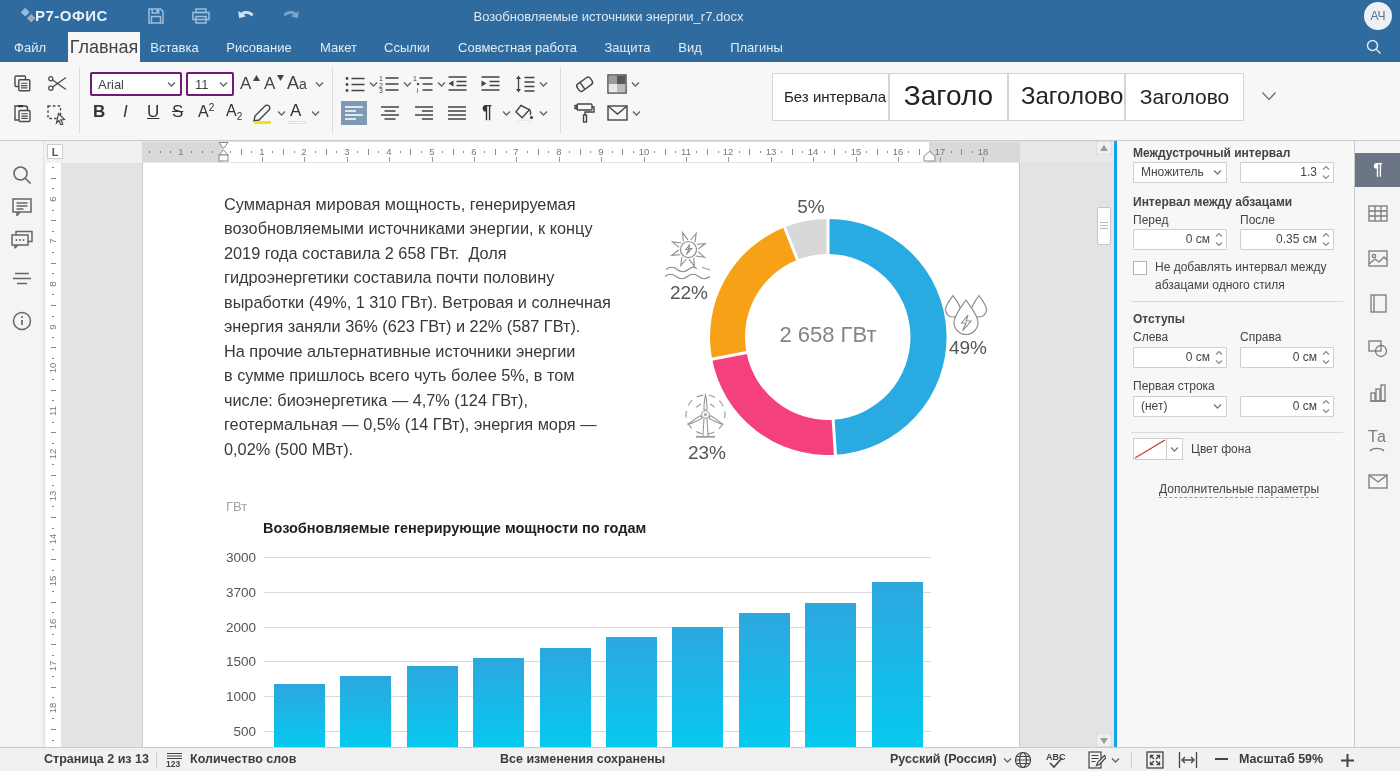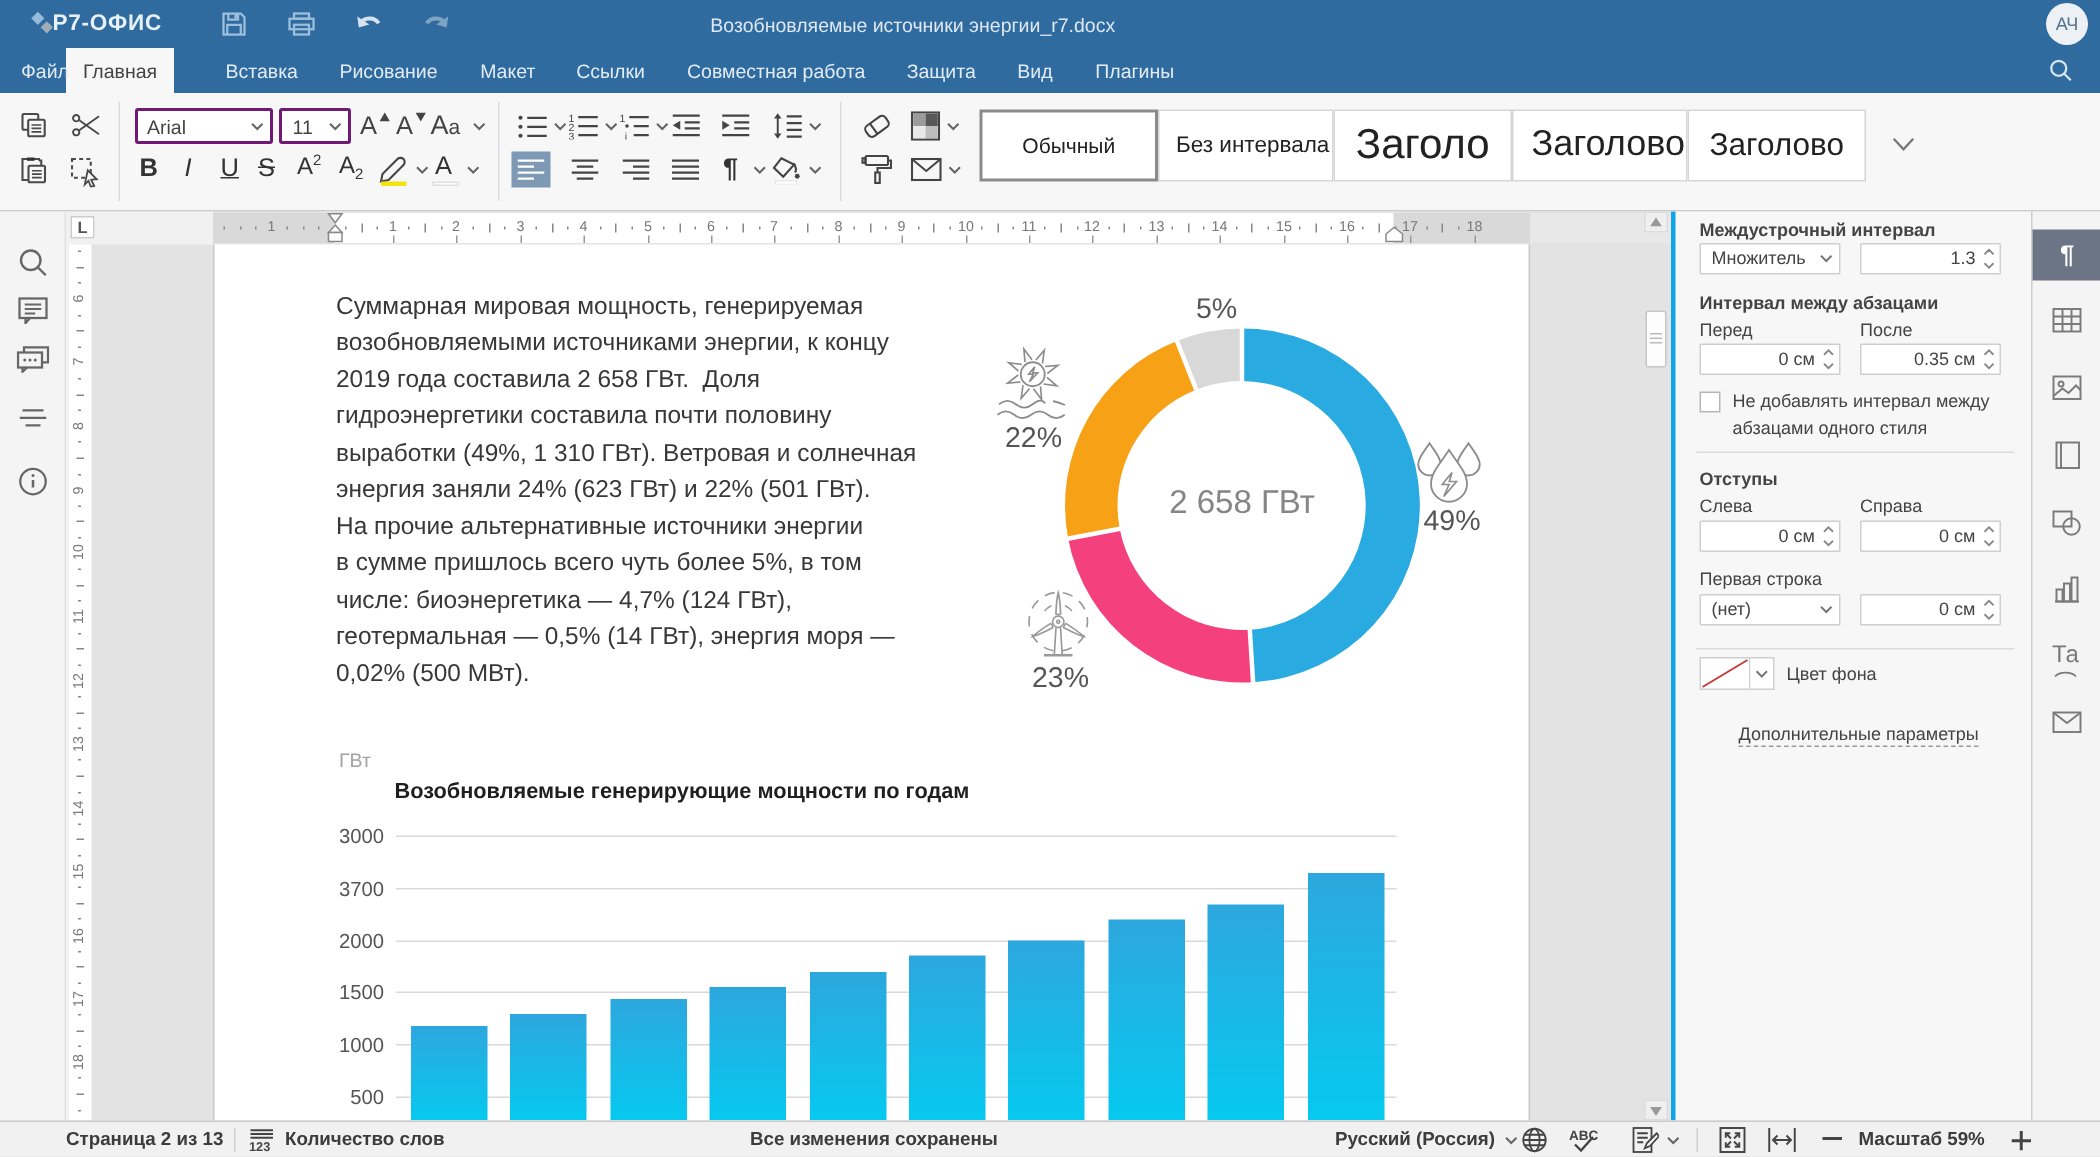--- a/index.html
+++ b/index.html
@@ -2,21 +2,21 @@
 <html><head><meta charset="utf-8">
 <style>
 *{margin:0;padding:0;box-sizing:border-box}
 html,body{width:1400px;height:771px;overflow:hidden;font-family:"Liberation Sans",sans-serif}
 body{position:relative;background:#e3e3e3}
 .abs{position:absolute}
 
 #topbar{position:absolute;left:0;top:0;width:1400px;height:32px;background:#2f6b9f}
 #tabs{position:absolute;left:0;top:32px;width:1400px;height:30px;background:#2f6b9f}
 .tab{position:absolute;top:0;height:30px;line-height:31px;color:#e3ecf5;font-size:13px;text-align:center}
-#tab-active{position:absolute;left:44px;top:0;width:72px;height:30px;background:#f7f7f7;color:#444;font-size:13px;text-align:center;line-height:31px}
+#tab-active{position:absolute;left:68px;top:0;width:72px;height:30px;background:#f7f7f7;color:#444;font-size:18px;text-align:center;line-height:31px}
 #toolbar{position:absolute;left:0;top:62px;width:1400px;height:79px;background:#f7f7f7;border-bottom:1px solid #cbcbcb}
 .vsep{position:absolute;top:6px;height:66px;width:1px;background:#dcdcdc}
 .combo{position:absolute;background:#fff;border:2px solid #701a75;border-radius:2px;font-size:13px;color:#444}
 .tbtxt{position:absolute;color:#444}
 
 .gal{position:absolute;top:11px;height:48px;background:#fff;border:1px solid #d5d5d5;color:#222;text-align:center;overflow:hidden;white-space:nowrap}
 
 #leftbar{position:absolute;left:0;top:141px;width:44px;height:606px;background:#f4f4f4;border-right:1px solid #e2e2e2}
 
 #docarea{position:absolute;left:44px;top:141px;width:1070px;height:606px;background:#e3e3e3;overflow:hidden}
@@ -236,21 +236,20 @@
       <path d="M18 4h2v5h-9v3"></path>
       <rect x="9.5" y="12" width="3" height="7"></rect>
     </svg>
  <svg class="icn" style="left:607px;top:43px" width="21" height="16" viewBox="0 0 21 16" fill="none" stroke="#444" stroke-width="1.4">
       <rect x="1" y="1" width="19" height="14"></rect>
       <path d="M1.5 1.5 10.5 9 19.5 1.5"></path>
     </svg>
  <svg class="icn" style="left:632px;top:48px" width="9" height="7" viewBox="0 0 9 7" fill="none" stroke="#666" stroke-width="1.4">
       <path d="M1 1.5 4.5 5 8 1.5"></path>
     </svg>
- <div class="gal" style="left:653px;width:119px;border:2px solid #8b8b8b;line-height:44px;font-size:14px">Обычный</div>
  <div class="gal" style="left:772px;width:117px;line-height:46px;font-size:15px;text-align:left;padding-left:11px">Без интервала</div>
  <div class="gal" style="left:889px;width:119px;line-height:44px;font-size:28px">Заголо</div>
  <div class="gal" style="left:1008px;width:117px;line-height:44px;font-size:24px;text-align:left;padding-left:12px">Заголово</div>
  <div class="gal" style="left:1125px;width:119px;line-height:45px;font-size:21px">Заголово</div>
  <svg class="icn" style="left:1261px;top:29px" width="16" height="11" viewBox="0 0 16 11" fill="none" stroke="#777" stroke-width="1.5">
       <path d="M1.5 1.5 8 8.5 14.5 1.5"></path>
     </svg>
 </div>
 <div id="leftbar">
  <svg class="icn" style="left:12px;top:24px" width="20" height="20" viewBox="0 0 20 20" fill="none" stroke="#666" stroke-width="1.6">
@@ -449,21 +448,21 @@
  <div class="tick" style="left:5px;top:566px;width:5px;height:1px"></div>
 </div>
   <div id="corner">L</div>
   <div id="page">
  <div class="abs" style="left:81px;top:29px;width:480px;font-size:16.3px;line-height:24.45px;color:#383838;white-space:nowrap">
         <div>Суммарная мировая мощность, генерируемая</div>
         <div>возобновляемыми источниками энергии, к концу</div>
         <div>2019 года составила 2 658 ГВт.&nbsp; Доля</div>
         <div>гидроэнергетики составила почти половину</div>
         <div>выработки (49%, 1 310 ГВт). Ветровая и солнечная</div>
-        <div>энергия заняли 24% (623 ГВт) и 22% (501 ГВт).</div>
+        <div>энергия заняли 36% (623 ГВт) и 22% (587 ГВт).</div>
         <div>На прочие альтернативные источники энергии</div>
         <div>в сумме пришлось всего чуть более 5%, в том</div>
         <div>числе: биоэнергетика — 4,7% (124 ГВт),</div>
         <div>геотермальная — 0,5% (14 ГВт), энергия моря —</div>
         <div>0,02% (500 МВт).</div>
       </div>
  <svg class="abs" style="left:0;top:0" width="878" height="584" viewBox="0 0 878 584">
 <path d="M685.0 56.0A118 118 0 0 1 692.4 291.8L690.2 256.8A83 83 0 0 0 685.0 91.0Z" fill="#29abe2"></path>
 <path d="M692.4 291.8A118 118 0 0 1 569.1 196.1L603.5 189.6A83 83 0 0 0 690.2 256.8Z" fill="#f4407d"></path>
 <path d="M569.1 196.1A118 118 0 0 1 641.6 64.3L654.4 96.8A83 83 0 0 0 603.5 189.6Z" fill="#f7a117"></path>

